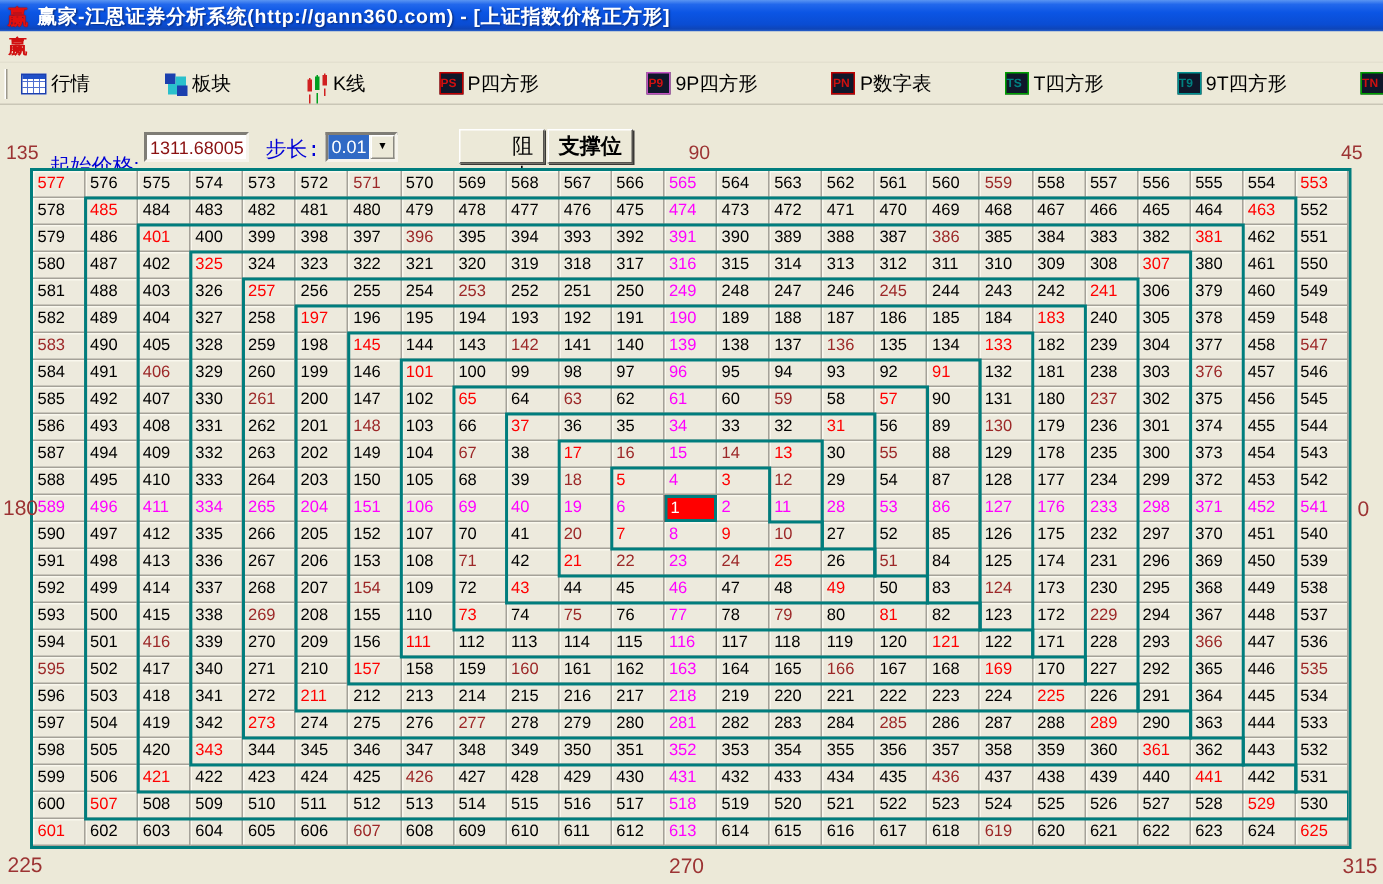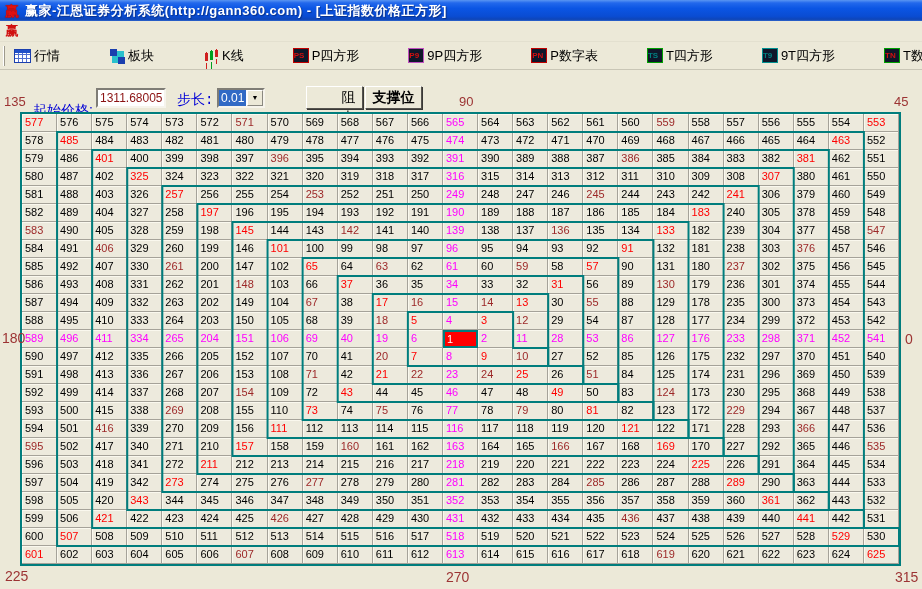--- a/index.html
+++ b/index.html
@@ -127,21 +127,21 @@
             <i></i>
             <i></i>
           </span>
           <span class="tb-label">K线</span>
         </div>
         <div class="tb-btn">
           <span class="licon" style="border: 1px solid rgb(192, 0, 0); color: rgb(208, 16, 16);">PS</span>
           <span class="tb-label">P四方形</span>
         </div>
         <div class="tb-btn">
-          <span class="licon" style="border: 1px solid rgb(192, 80, 192); color: rgb(208, 16, 16);">P9</span>
+          <span class="licon" style="border: 1px solid rgb(192, 80, 192); color: rgb(208, 16, 16); margin-left: 23px;">P9</span>
           <span class="tb-label">9P四方形</span>
         </div>
         <div class="tb-btn">
           <span class="licon" style="border: 1px solid rgb(192, 0, 0); color: rgb(208, 16, 16);">PN</span>
           <span class="tb-label">P数字表</span>
         </div>
         <div class="tb-btn">
           <span class="licon" style="border: 1px solid rgb(0, 160, 0); color: rgb(0, 128, 128);">TS</span>
           <span class="tb-label">T四方形</span>
         </div>

